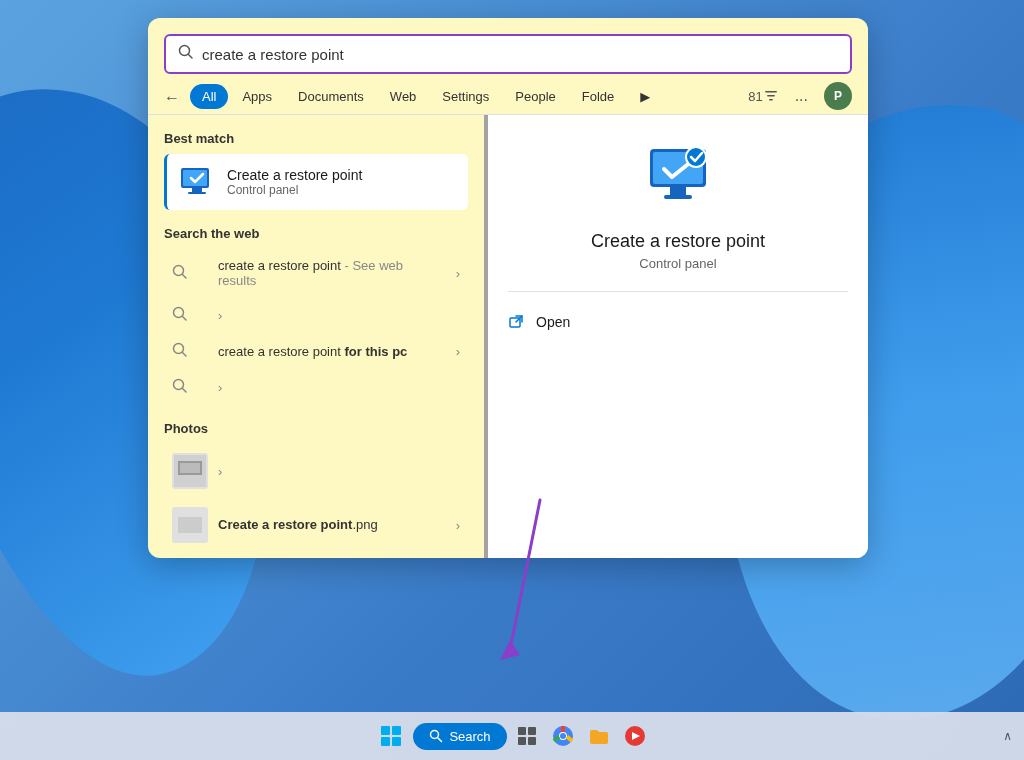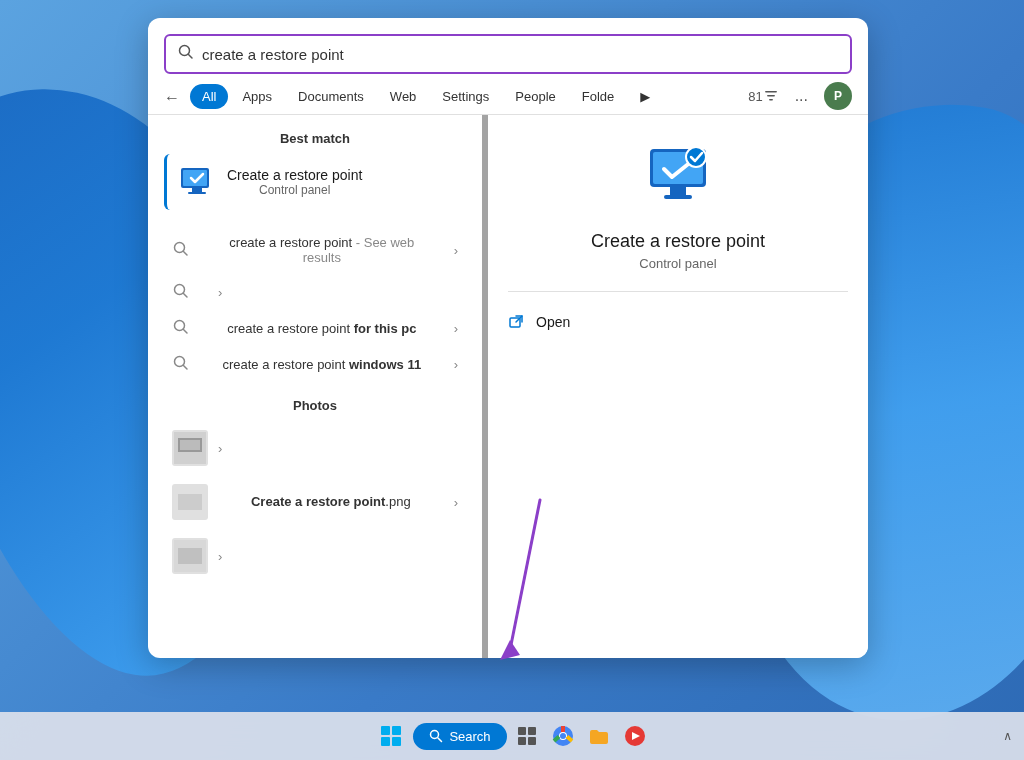--- a/index.html
+++ b/index.html
@@ -42,22 +42,22 @@
       transform: rotate(10deg);
       opacity: 0.85;
     }
 
     
     .search-panel {
       position: absolute;
       left: 148px;
       top: 18px;
       width: 720px;
-      height: 640px;
-      background: #ffffff;
+      height: 540px;
+      background: #fef9c3;
       border-radius: 12px;
       box-shadow: 0 8px 32px rgba(0,0,0,0.25);
       display: flex;
       flex-direction: column;
       overflow: hidden;
     }
 
     
     .search-input-area {
       padding: 16px 16px 0 16px;
@@ -155,22 +155,21 @@
       flex: 1;
       overflow: hidden;
     }
 
     
     .left-panel {
       width: 340px;
       flex-shrink: 0;
       padding: 16px;
       overflow-y: auto;
-      border-right: 6px solid #a3a3a3;
-      text-align: center;
+      border-right: 4px solid #a3a3a3;
     }
 
     .section-title {
       font-size: 13px;
       font-weight: 600;
       color: #333;
       margin-bottom: 8px;
     }
 
     
@@ -433,20 +432,21 @@
             <rect x="9" y="28" width="18" height="2" rx="1" fill="#1565c0"></rect>
             <polyline points="12,14 16,18 24,10" stroke="white" stroke-width="2.5" fill="none" stroke-linecap="round" stroke-linejoin="round"></polyline>
           </svg>
         </div>
         <div class="bm-text">
           <div class="bm-title">Create a restore point</div>
           <div class="bm-sub">Control panel</div>
         </div>
       </div>
 
+      <div class="section-title">Search the web</div>
 
       <div class="search-web-item">
         <span class="sw-icon">
           <svg width="16" height="16" viewBox="0 0 16 16" fill="none">
             <circle cx="6.5" cy="6.5" r="5" stroke="#888" stroke-width="1.5"></circle>
             <line x1="10.5" y1="10.5" x2="14" y2="14" stroke="#888" stroke-width="1.5" stroke-linecap="round"></line>
           </svg>
         </span>
         <span class="sw-text">create a restore point <span style="color:#888"> - See web results</span></span>
         <span class="sw-arrow">›</span>
@@ -473,21 +473,20 @@
         <span class="sw-arrow">›</span>
       </div>
 
       <div class="search-web-item">
         <span class="sw-icon">
           <svg width="16" height="16" viewBox="0 0 16 16" fill="none">
             <circle cx="6.5" cy="6.5" r="5" stroke="#888" stroke-width="1.5"></circle>
             <line x1="10.5" y1="10.5" x2="14" y2="14" stroke="#888" stroke-width="1.5" stroke-linecap="round"></line>
           </svg>
         </span>
-        <span class="sw-text">create a restore point <strong>windows 11</strong></span>
         <span class="sw-arrow">›</span>
       </div>
 
       <div class="section-title" style="margin-top:16px;">Photos</div>
 
       <div class="photo-item">
         <div class="photo-thumb">
           <svg width="32" height="32" viewBox="0 0 32 32">
             <rect width="32" height="32" fill="#d0d0d0"></rect>
             <rect x="4" y="6" width="24" height="14" fill="#999"></rect>

